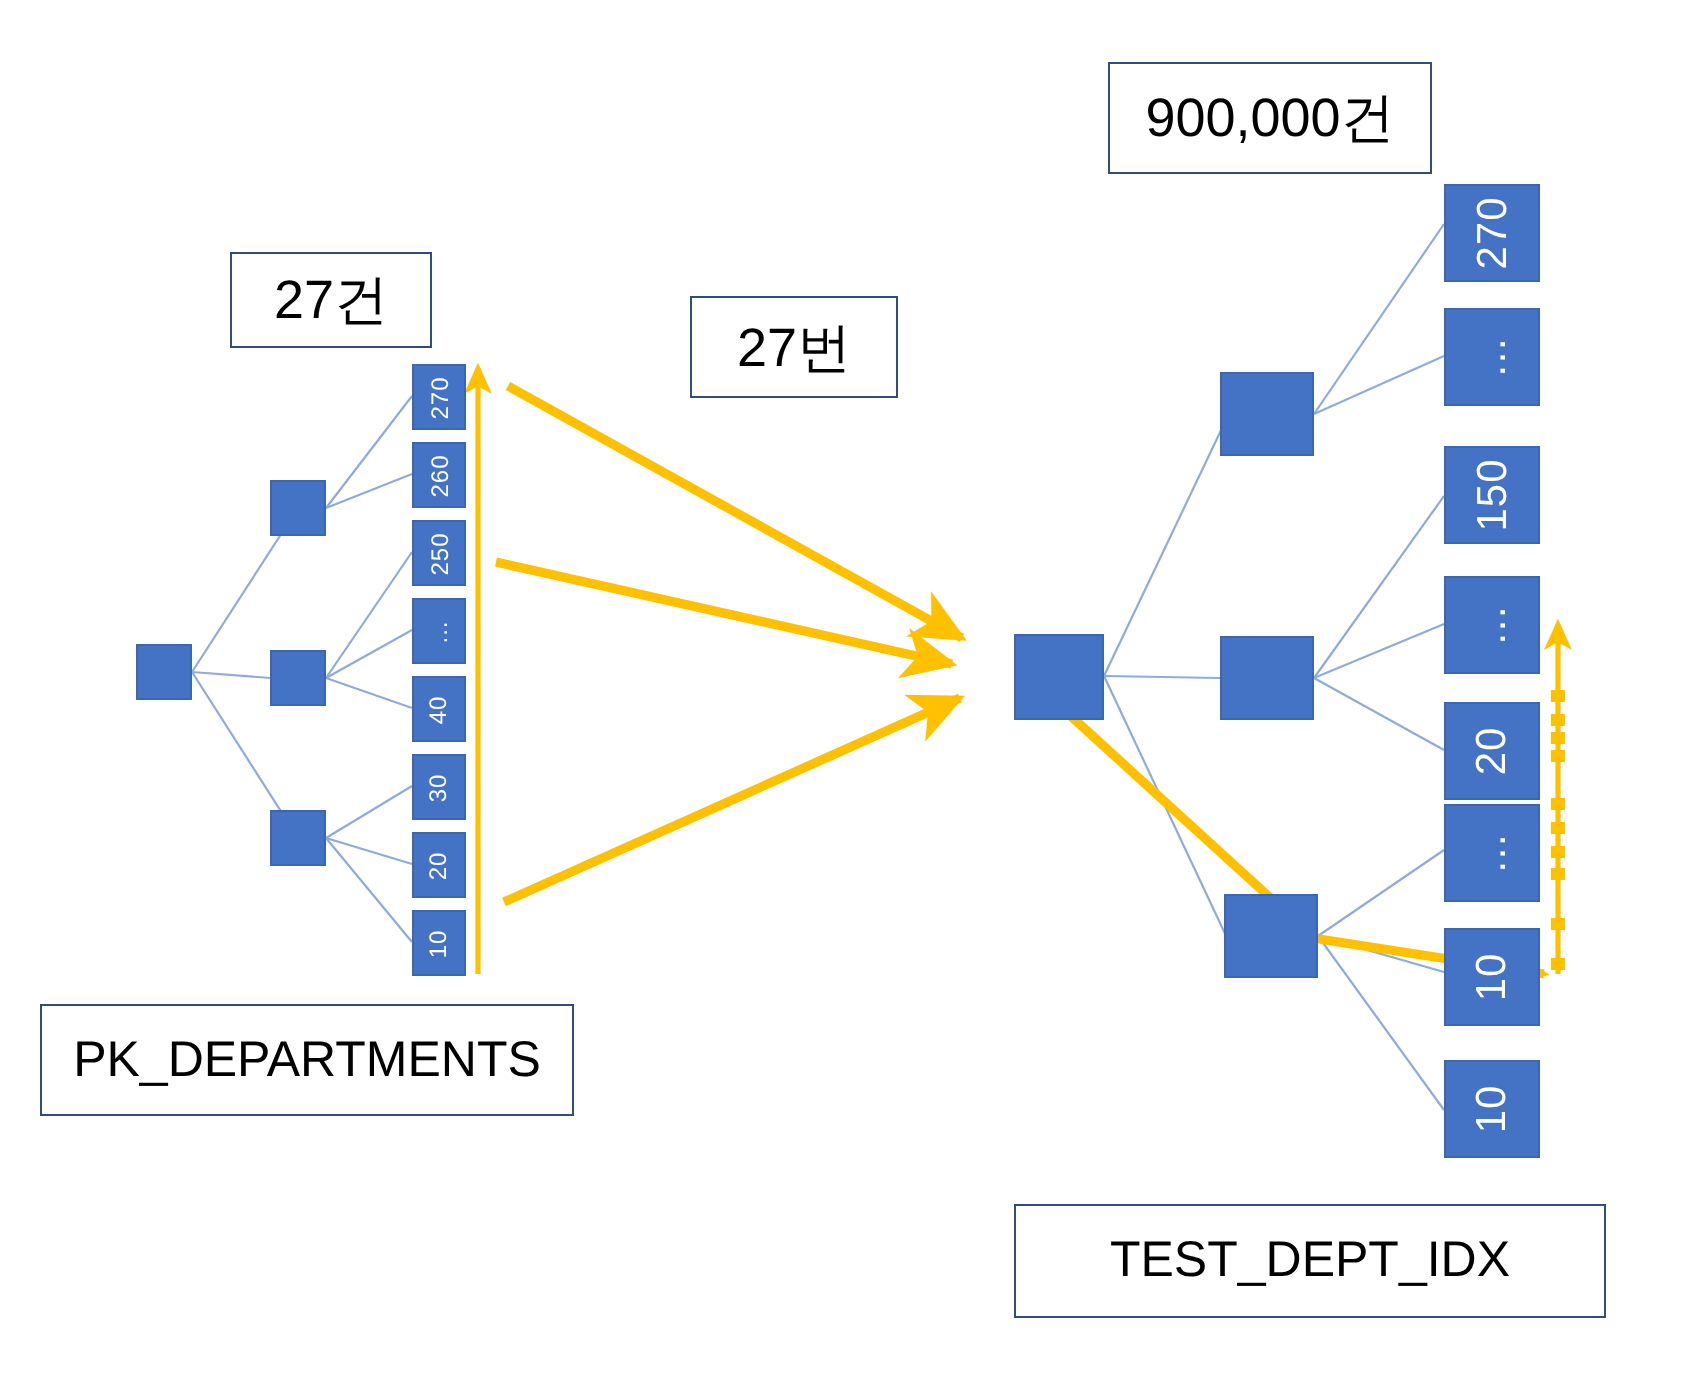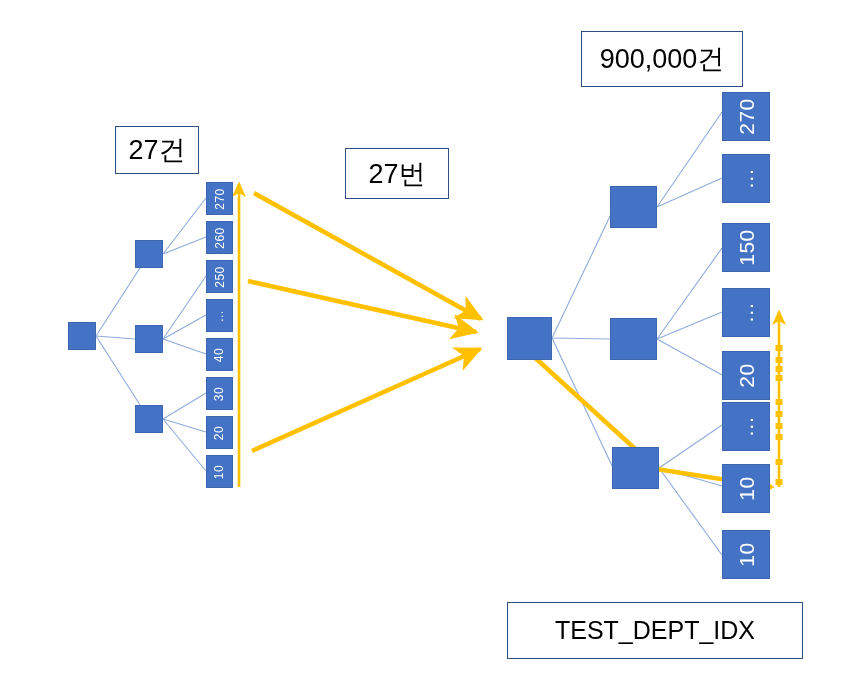--- a/index.html
+++ b/index.html
@@ -194,30 +194,33 @@
   <div class="leaf leaf-right" style="left:722px;top:402px;width:48px;height:49px;">
     <span>…</span>
   </div>
   <div class="leaf leaf-right" style="left:722px;top:464px;width:48px;height:49px;">
     <span>10</span>
   </div>
   <div class="leaf leaf-right" style="left:722px;top:530px;width:48px;height:49px;">
     <span>10</span>
   </div>
 
-  <div class="caption cap-count" style="left:115px;top:126px;width:84px;height:48px;">
+  <div class="caption cap-count" style="left:115px;top:126px;width:101px;height:48px;">
     <span>27건</span>
   </div>
 
   <div class="caption cap-count" style="left:345px;top:148px;width:104px;height:51px;">
     <span>27번</span>
   </div>
 
-  <div class="caption cap-big" style="left:581px;top:31px;width:162px;height:56px;">
+  <div class="caption cap-big" style="left:554px;top:31px;width:162px;height:56px;">
     <span>900,000건</span>
   </div>
 
+  <div class="caption cap-name" style="left:20px;top:502px;width:267px;height:56px;">
+    <span>PK_DEPARTMENTS</span>
+  </div>
 
   <div class="caption cap-name" style="left:507px;top:602px;width:296px;height:57px;">
     <span>TEST_DEPT_IDX</span>
   </div>
 
 </div>
 
 </body></html>

